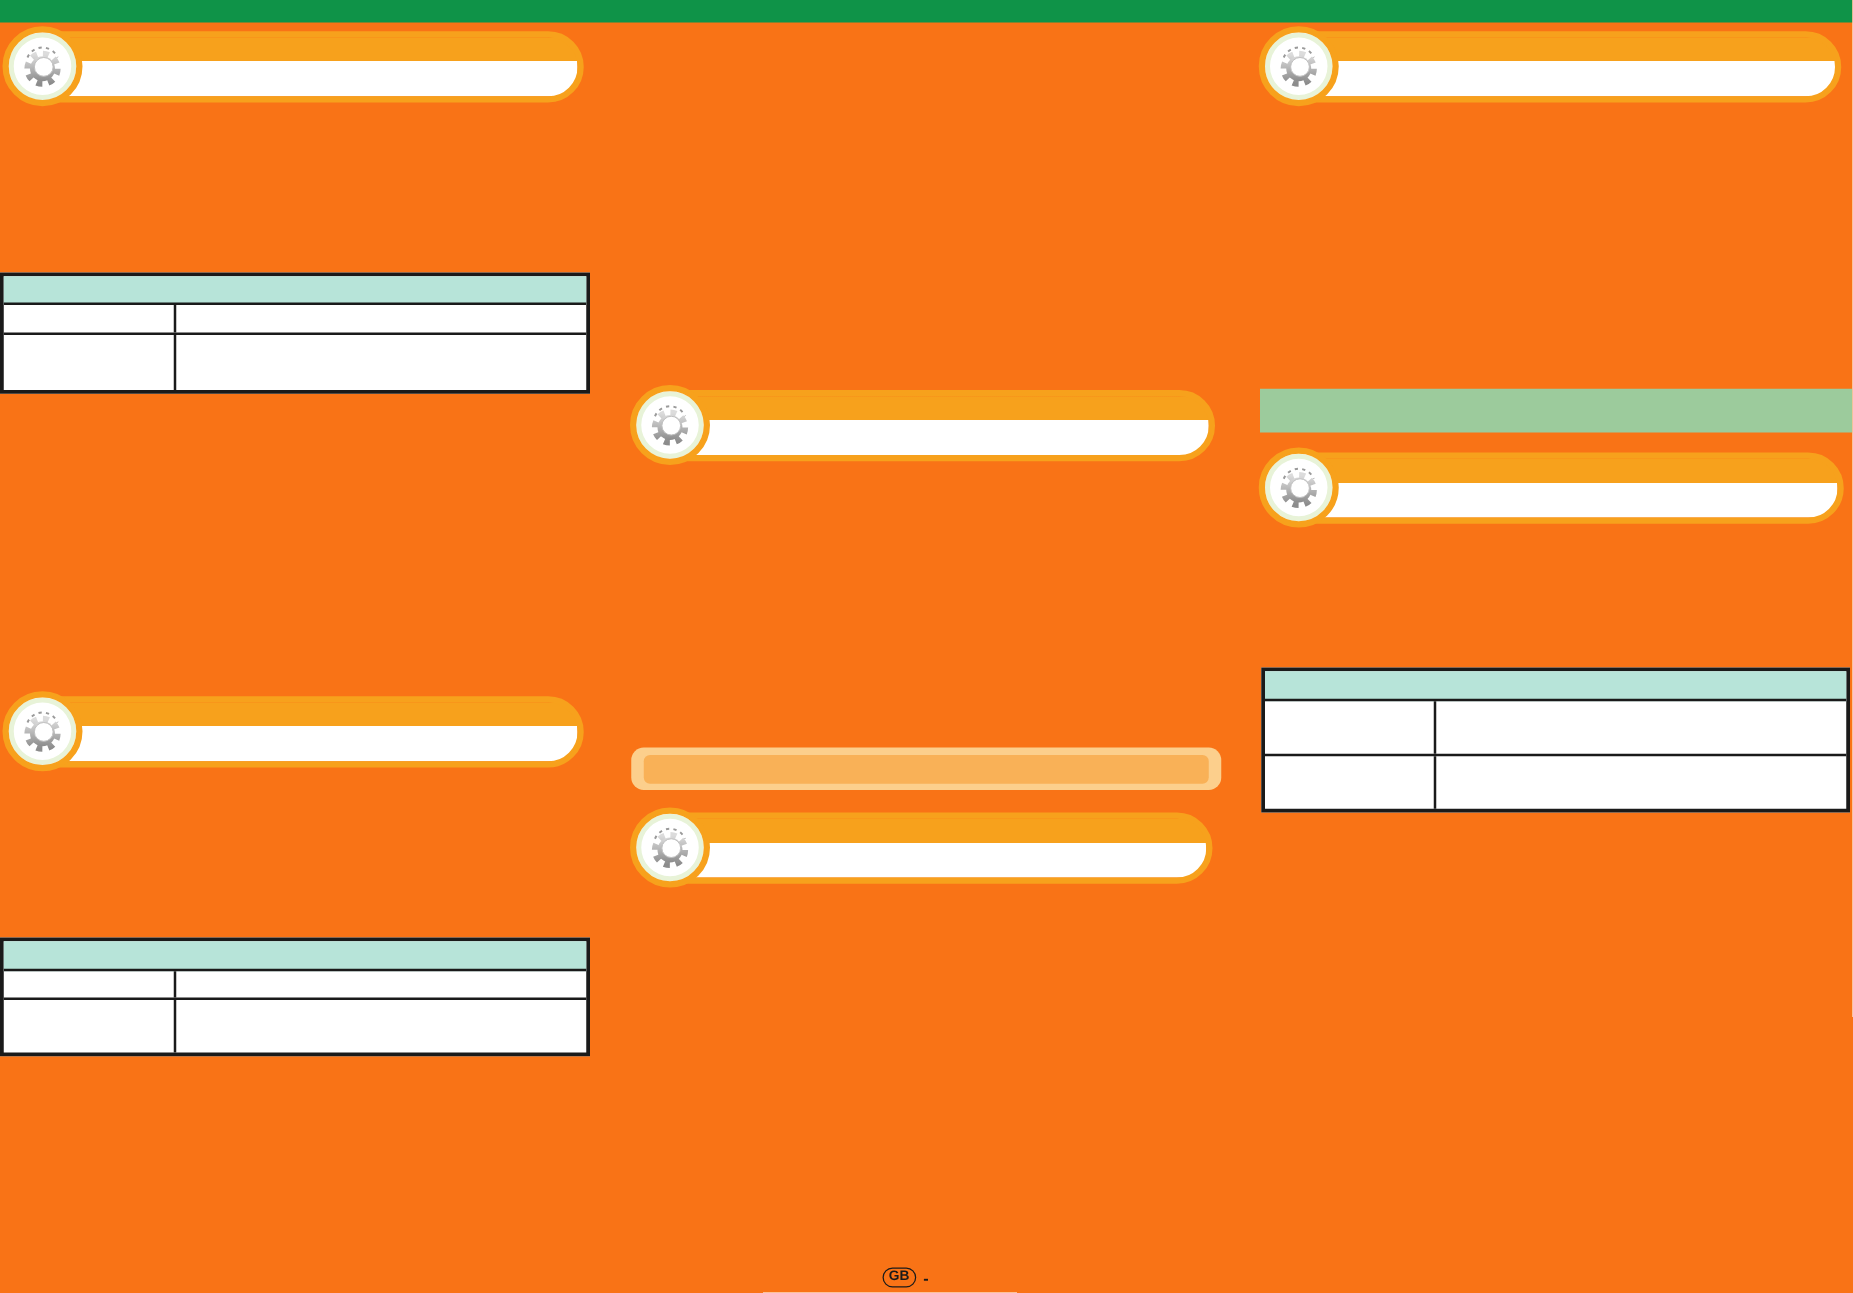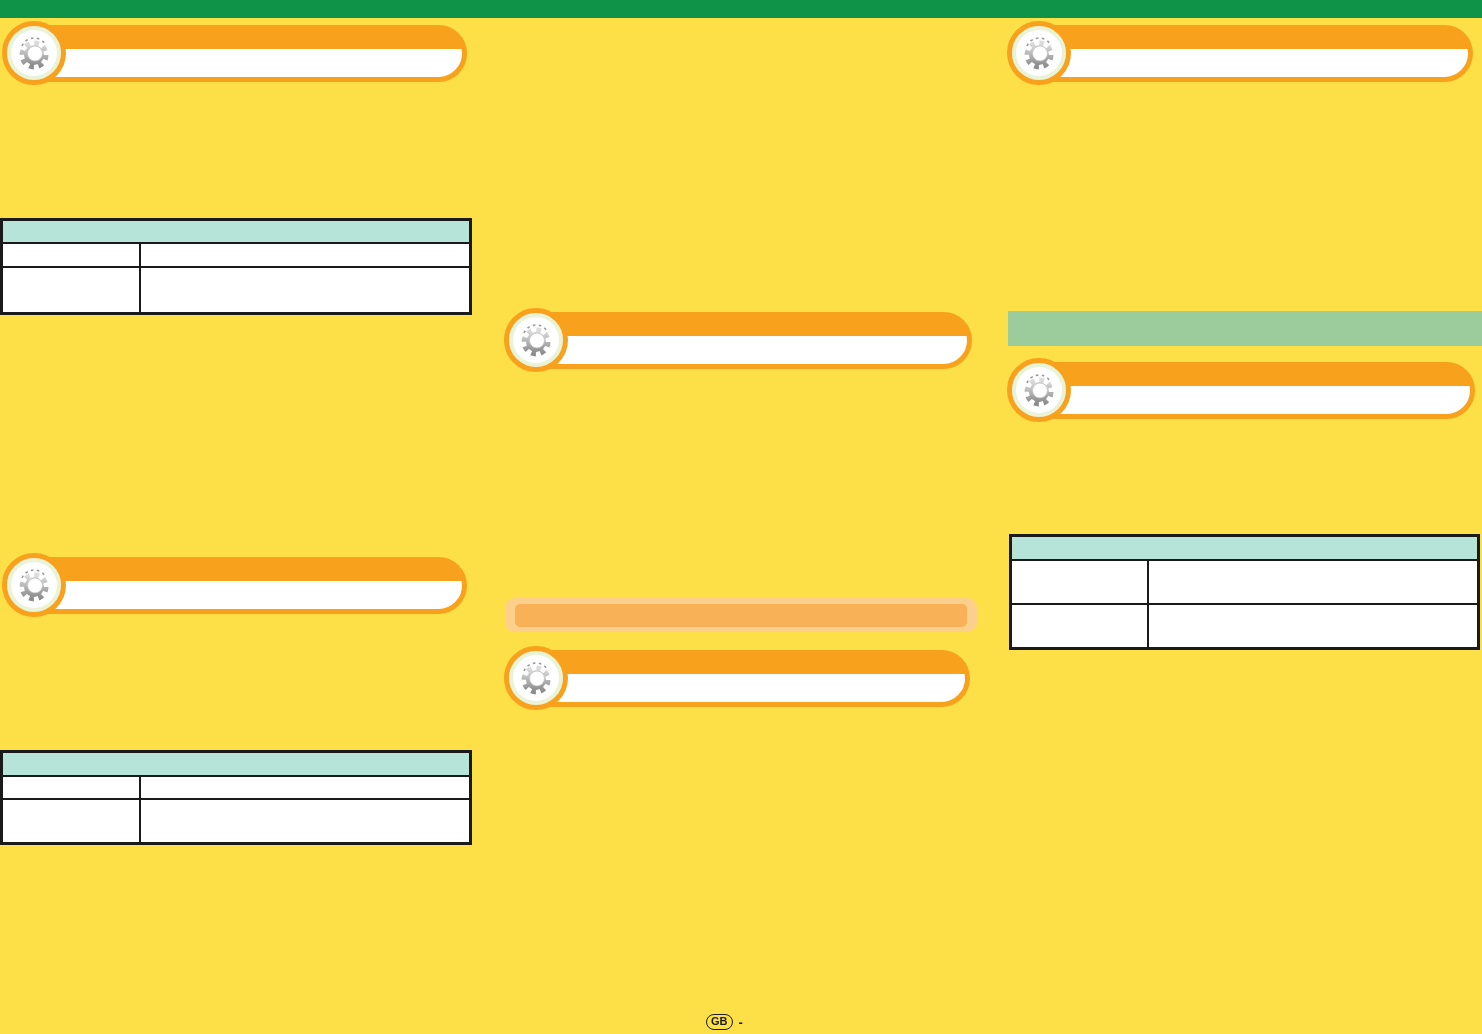--- a/index.html
+++ b/index.html
@@ -1,17 +1,17 @@
 <!DOCTYPE html>
 <html style="--c-topbar: #0F9348; --c-orange: #F7A11C; --c-ring: #E8F3D8; --c-teal: #B7E4D9; --c-sage: #9CCB9C; --c-suborange: #F9B157; --c-suborange-light: #FCCF8C; --c-table-border: #1A1A1A; --c-icon-gray: #9E9E9E;"><head>
 <meta charset="utf-8">
 <style>
   html,body{margin:0;padding:0;background:#fff;}
   .page{
-    position:relative;width:1482px;height:1034px;background:#fde047;
+    position:relative;width:1482px;height:1034px;background:#f97316;
     overflow:hidden;font-family:"Liberation Sans",sans-serif;
   }
   .top-bar{position:absolute;left:0;top:0;width:1482px;height:18px;background:var(--c-topbar);}
 
   
   .banner{position:absolute;height:57px;}
   .banner-pill{
     position:absolute;left:0;top:0;width:100%;height:100%;box-sizing:border-box;
     border:5px solid var(--c-orange);border-radius:29px;
     background:linear-gradient(to bottom, var(--c-orange) 0, var(--c-orange) 19px, #fff 19px);

